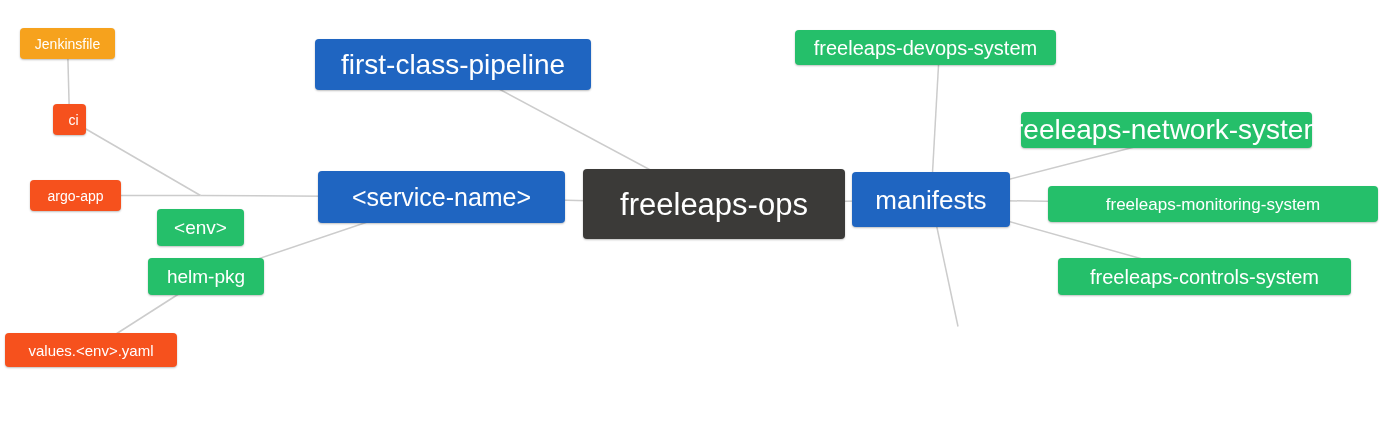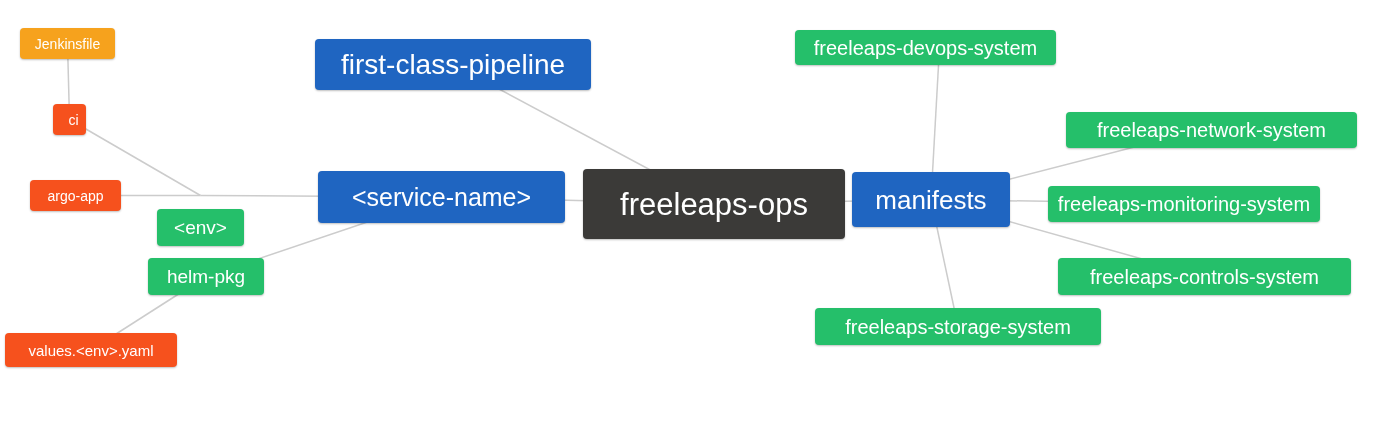--- a/index.html
+++ b/index.html
@@ -88,25 +88,22 @@
     </div>
     <div class="node" style="left: 30px; top: 180px; width: 91px; height: 31px; background: rgb(246, 81, 29); font-size: 14px;">
       <span>argo-app</span>
     </div>
     <div class="node" style="left: 5px; top: 333px; width: 172px; height: 34px; background: rgb(246, 81, 29); font-size: 15px;">
       <span>values.&lt;env&gt;.yaml</span>
     </div>
     <div class="node" style="left: 795px; top: 30px; width: 261px; height: 35px; background: rgb(37, 191, 106); font-size: 20px;">
       <span>freeleaps-devops-system</span>
     </div>
-    <div class="node" style="left: 1066px; top: 112px; width: 291px; height: 36px; background: rgb(37, 191, 106); font-size: 20px;">
+    <div class="node" style="left: 1021px; top: 112px; width: 291px; height: 36px; background: rgb(37, 191, 106); font-size: 28px;">
       <span>freeleaps-network-system</span>
     </div>
-    <div class="node" style="left: 1048px; top: 186px; width: 272px; height: 36px; background: rgb(37, 191, 106); font-size: 20px;">
+    <div class="node" style="left: 1048px; top: 186px; width: 330px; height: 36px; background: rgb(37, 191, 106); font-size: 17px;">
       <span>freeleaps-monitoring-system</span>
     </div>
     <div class="node" style="left: 1058px; top: 258px; width: 293px; height: 37px; background: rgb(37, 191, 106); font-size: 20px;">
       <span>freeleaps-controls-system</span>
     </div>
-    <div class="node" style="left: 815px; top: 308px; width: 286px; height: 37px; background: rgb(37, 191, 106); font-size: 20px;">
-      <span>freeleaps-storage-system</span>
-    </div>
   </div>
 
 </body></html>

